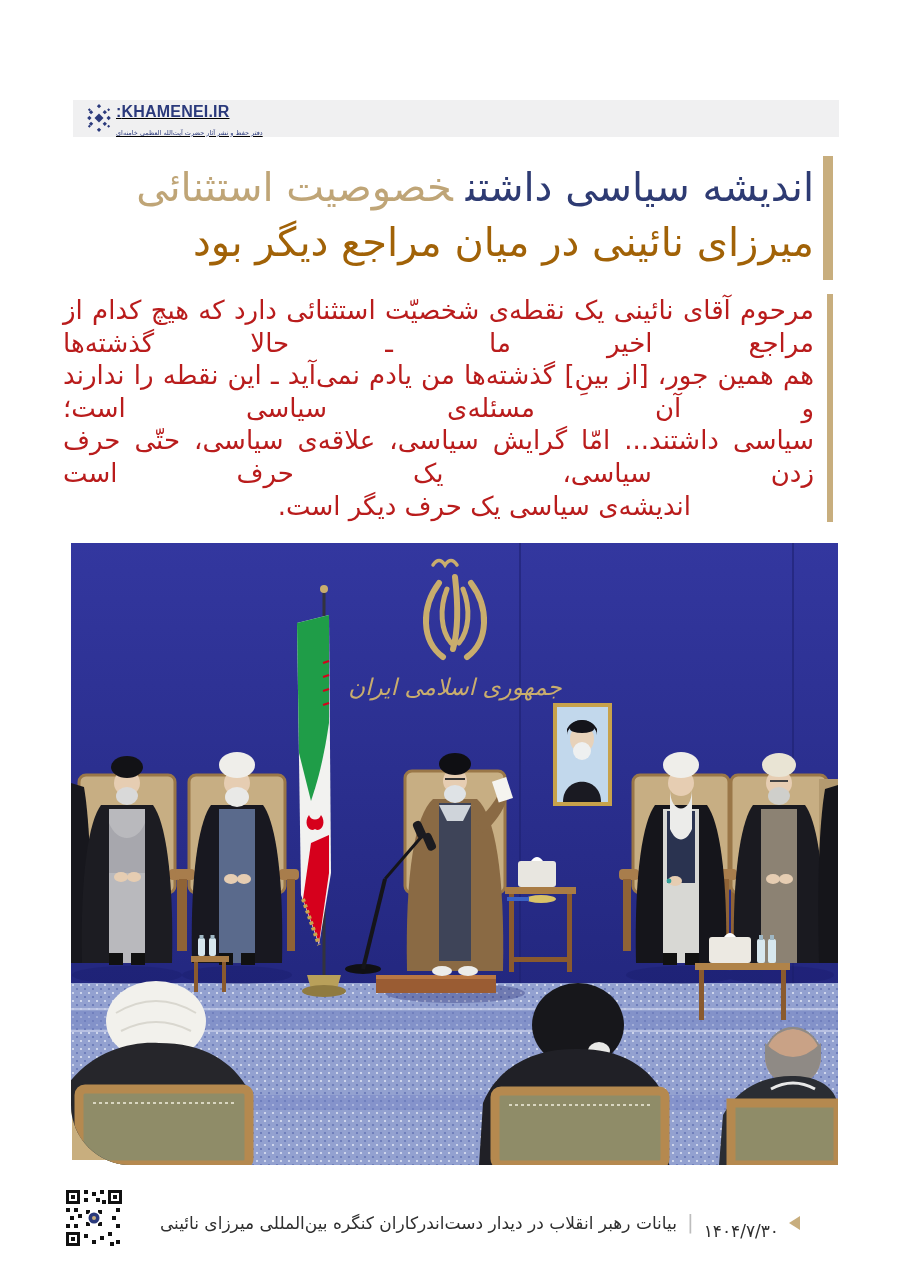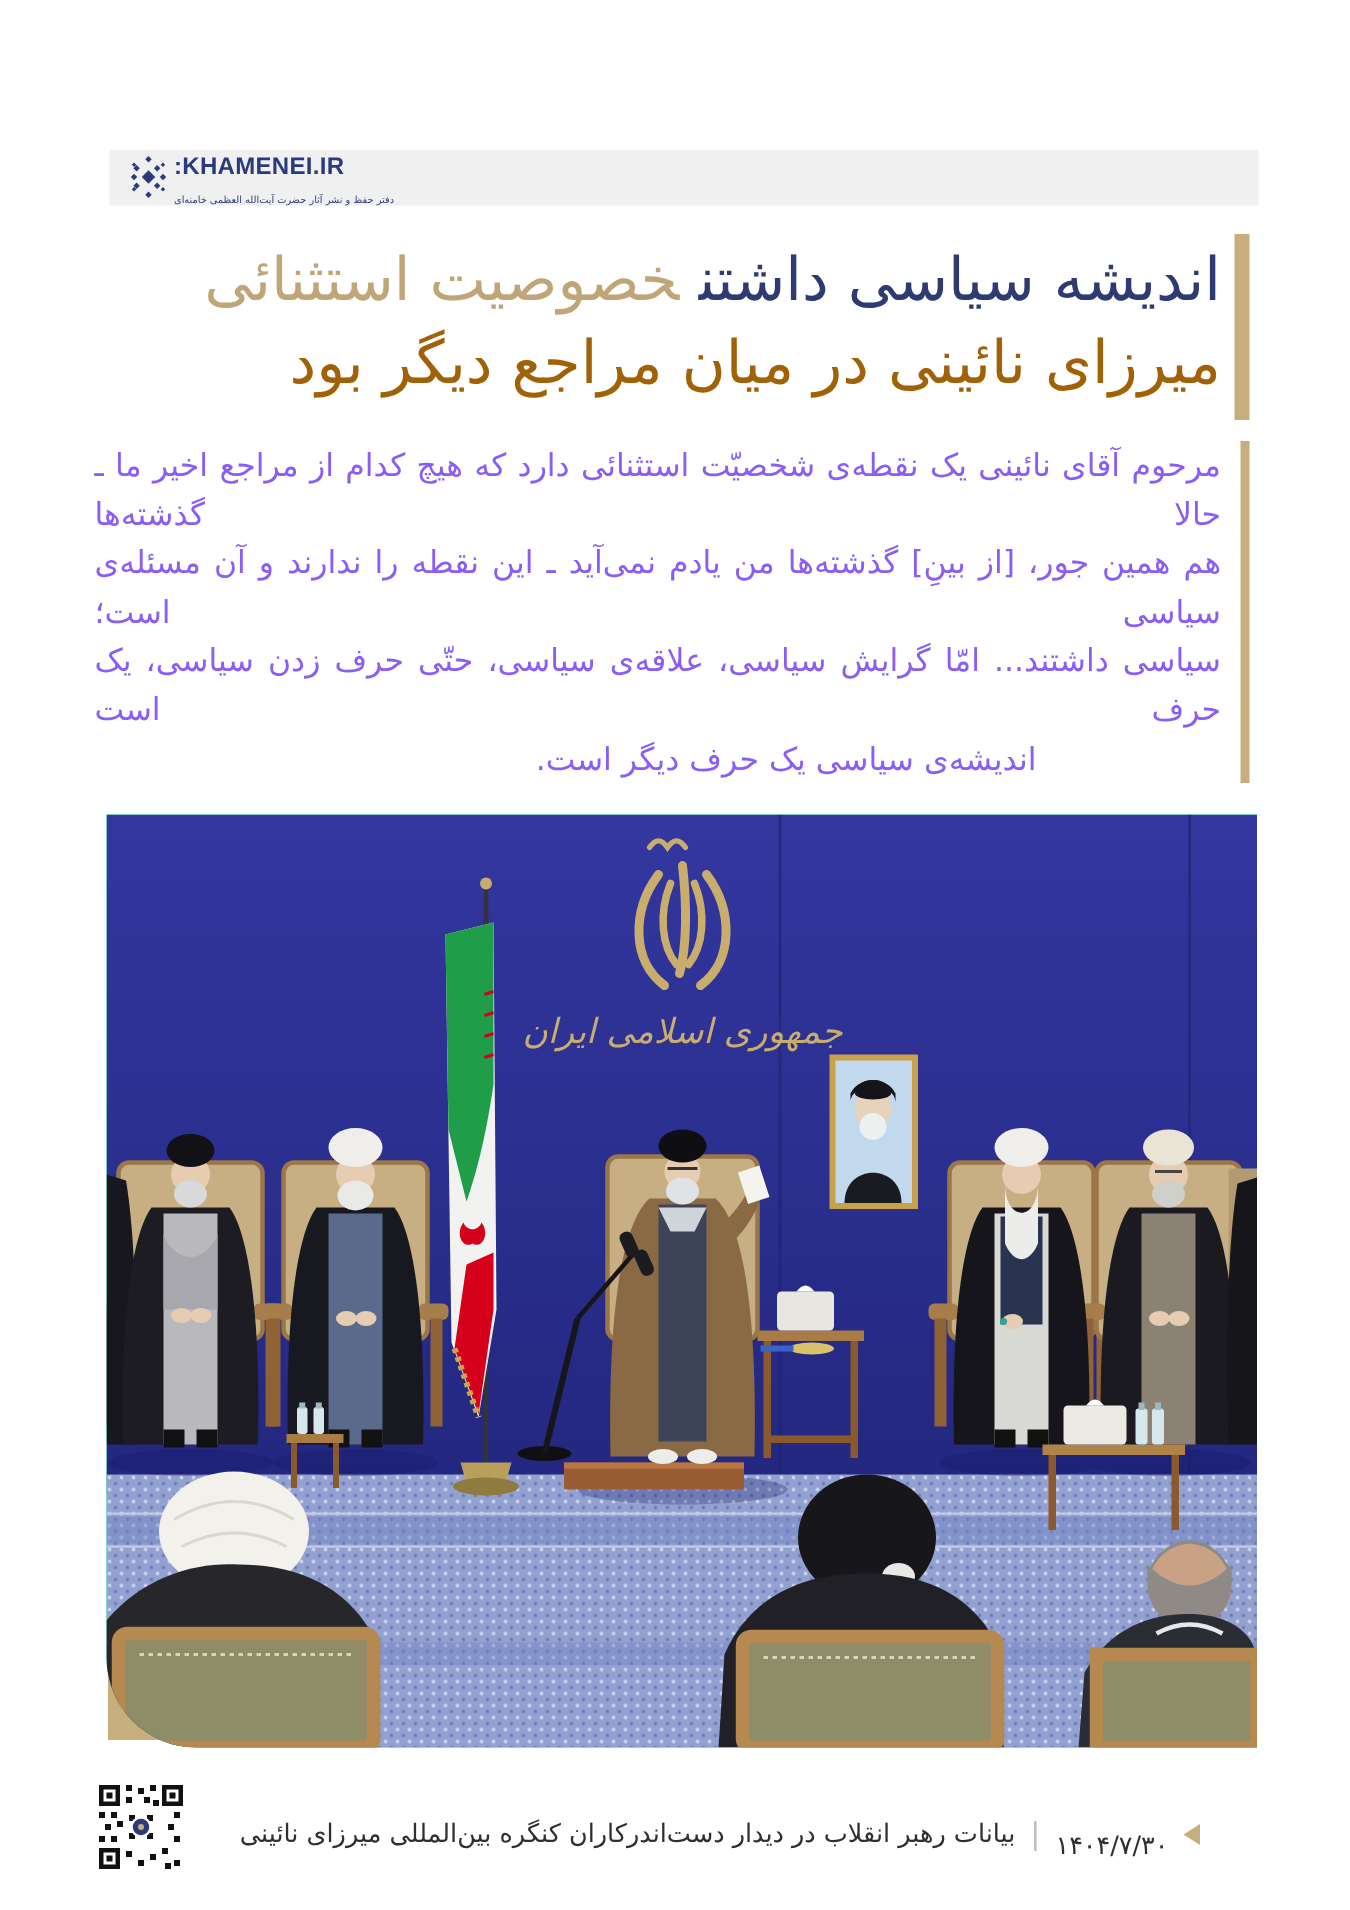--- a/index.html
+++ b/index.html
@@ -1,44 +1,44 @@
 <!DOCTYPE html>
 <html lang="fa"><head>
 <meta charset="utf-8">
 <style>
   html,body{margin:0;padding:0;background:#fff;}
   .page{position:relative;width:900px;height:1273px;background:#fff;overflow:hidden;
         font-family:"DejaVu Sans",sans-serif;}
 
   
   .logo-band{position:absolute;left:73px;top:100px;width:766px;height:37px;background:#f0f0f1;}
-  .logo{position:absolute;left:11px;top:3px;display:flex;align-items:center;gap:2px;}
+  .logo{position:absolute;left:11px;top:3px;display:flex;align-items:center;gap:2px;text-decoration:underline;}
   .logo-textcol{display:flex;flex-direction:column;line-height:1;}
   .logo-main{font-size:16px;font-weight:bold;color:#2b3a7c;letter-spacing:.2px;
              font-family:"Liberation Sans",sans-serif;}
   .logo-tag{font-size:6.5px;color:#2b3a7c;margin-top:10px;direction:rtl;text-align:right;}
 
   
   .headline{position:absolute;right:67px;top:156px;direction:rtl;text-align:right;
             border-right:10px solid #c8ae7e;padding:4px 9px 10px 0;
             font-size:40px;line-height:55px;font-weight:normal;white-space:nowrap;}
   .hl-navy{color:#2e3b73;}
   .hl-gold{color:#bfa577;margin-right:13px;}
   .hl-line2{color:#a16207;}
 
   
   .bodytext{position:absolute;left:63px;right:67px;top:294px;direction:rtl;
             border-right:6px solid #c8ae7e;padding-right:13px;
-            font-size:21px;line-height:32.6px;color:#8b5cf6;}
+            font-size:26px;line-height:32.6px;color:#b91c1c;}
   .bline{text-align:justify;text-align-last:justify;}
   .bline-last{text-align:right;text-align-last:right;padding-right:123px;}
 
   
   .photo{position:absolute;left:71px;top:543px;width:767px;height:622px;
-         border-bottom-left-radius:60px;overflow:hidden;z-index:2;background:#14b8a6;}
+         border-bottom-left-radius:60px;overflow:hidden;z-index:2;background:#eab308;}
   .photo svg{display:block;}
   .gold-corner{position:absolute;left:71px;top:1116px;width:40px;height:44px;z-index:1;}
 
   
   .qr{position:absolute;left:66px;top:1190px;width:56px;height:56px;}
   .footer-line{position:absolute;right:100px;top:1206px;height:34px;direction:rtl;
                display:flex;align-items:center;gap:10px;font-size:17px;color:#2f2f2f;}
   .footer-marker{width:0;height:0;border-top:7px solid transparent;border-bottom:7px solid transparent;
                  border-right:11px solid #c8ae7e;}
   .footer-date{letter-spacing:.5px;margin-top:15px;}

